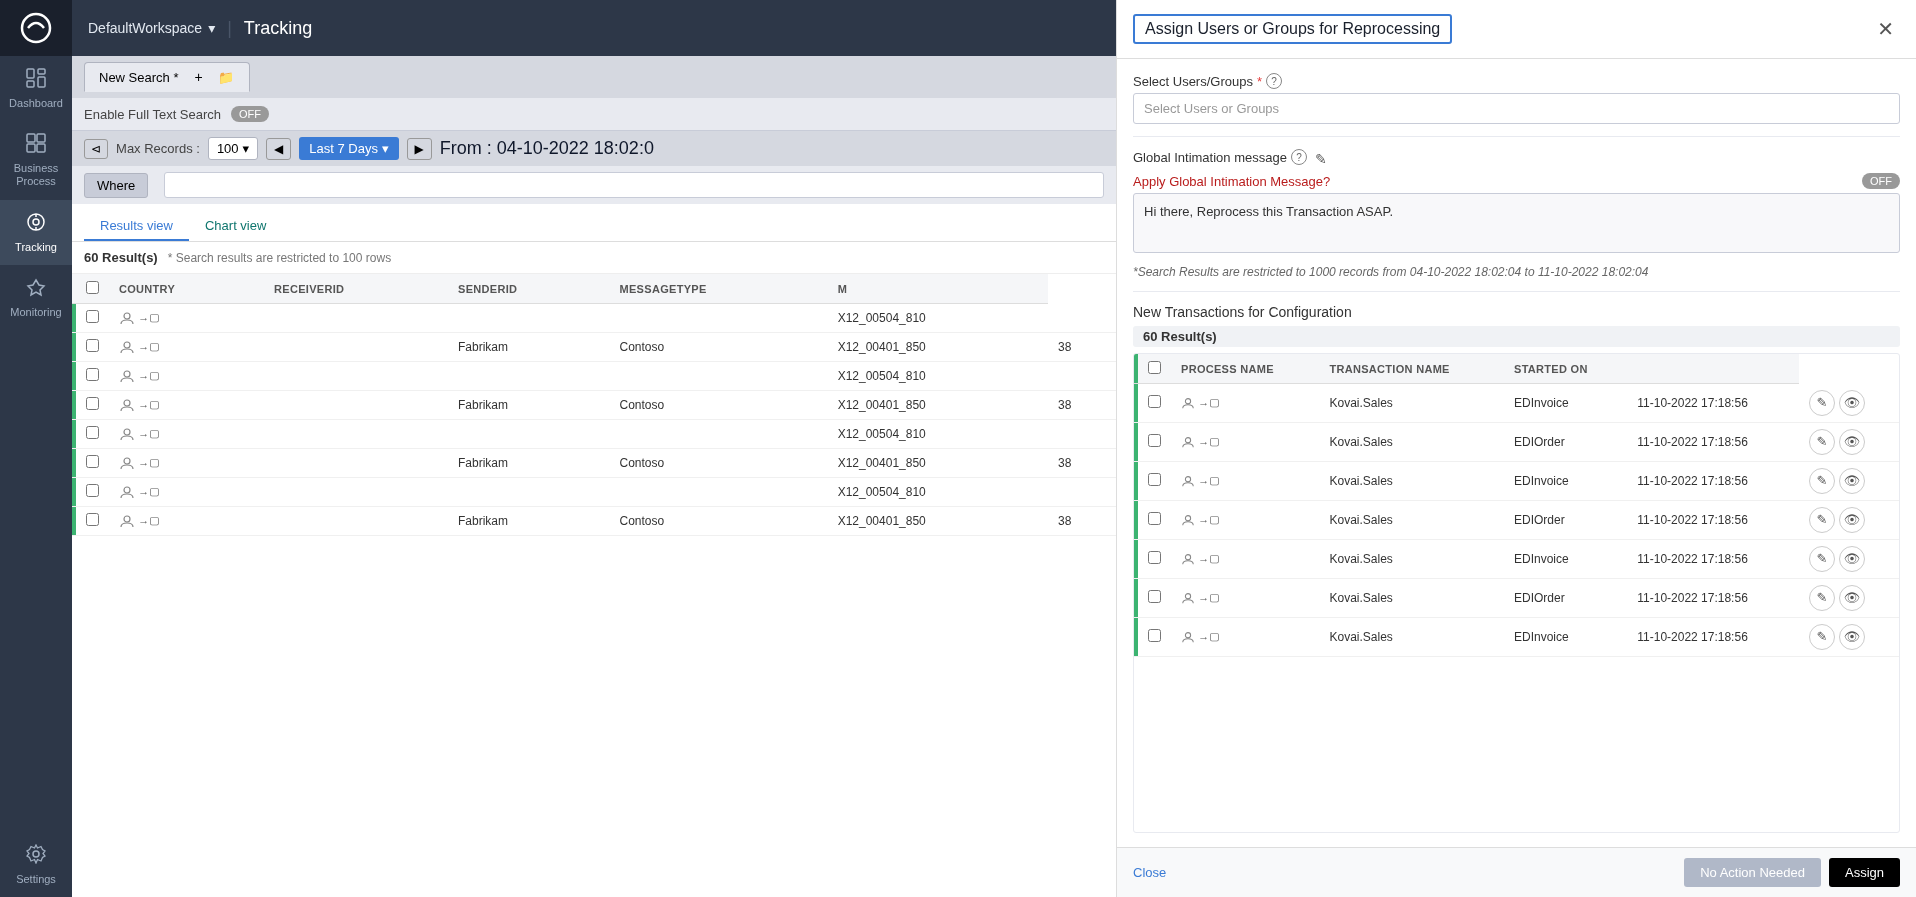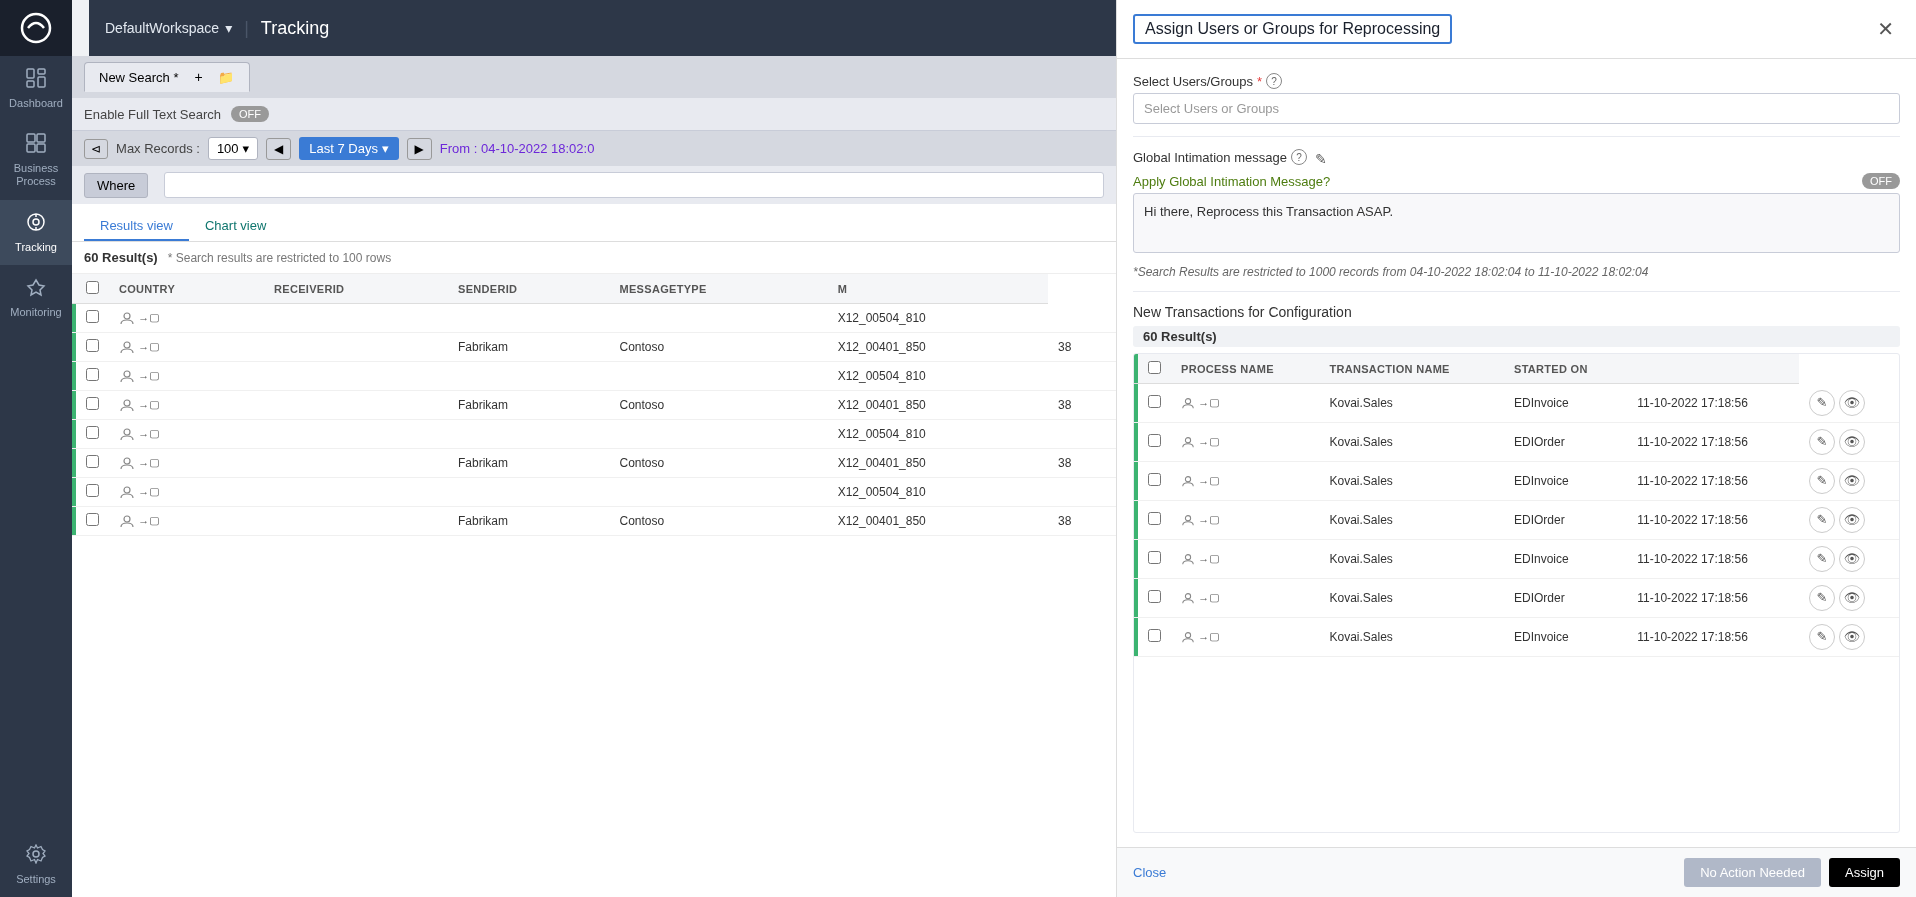--- a/index.html
+++ b/index.html
@@ -54,21 +54,20 @@
 
     
     .topbar {
       height: 56px;
       background: #2d3748;
       display: flex;
       align-items: center;
       padding: 0 16px;
       gap: 12px;
       flex-shrink: 0;
-      margin-left: 17px;
     }
     .topbar-workspace {
       color: #e2e8f0;
       font-size: 14px;
       display: flex;
       align-items: center;
       gap: 6px;
       cursor: pointer;
     }
     .topbar-divider {
@@ -166,21 +165,21 @@
       border: none;
       border-radius: 3px;
       padding: 4px 10px;
       font-size: 13px;
       cursor: pointer;
       display: flex;
       align-items: center;
       gap: 4px;
       justify-content: space-between;
     }
-    .from-label { font-size: 13px; color: #6d28d9; }
+    .from-label { font-size: 18px; color: #0f172a; }
     .where-row {
       background: #e8eaf0;
       padding: 6px 12px;
       display: flex;
       align-items: center;
       gap: 16px;
     }
     .where-tag {
       background: #c8ccd8;
       border: 1px solid #b0b4c0;
@@ -341,21 +340,21 @@
       font-size: 14px;
       cursor: pointer;
       color: #555;
     }
     .toggle-row {
       display: flex;
       align-items: center;
       justify-content: space-between;
       padding: 4px 0;
     }
-    .toggle-row-label { font-size: 13px; color: #4d7c0f; }
+    .toggle-row-label { font-size: 13px; color: #b91c1c; }
     .message-textarea {
       border: 1px solid #c8ccd8;
       border-radius: 3px;
       padding: 10px;
       font-size: 13px;
       color: #333;
       background: #f8f8fa;
       min-height: 60px;
       width: 100%;
       resize: none;

